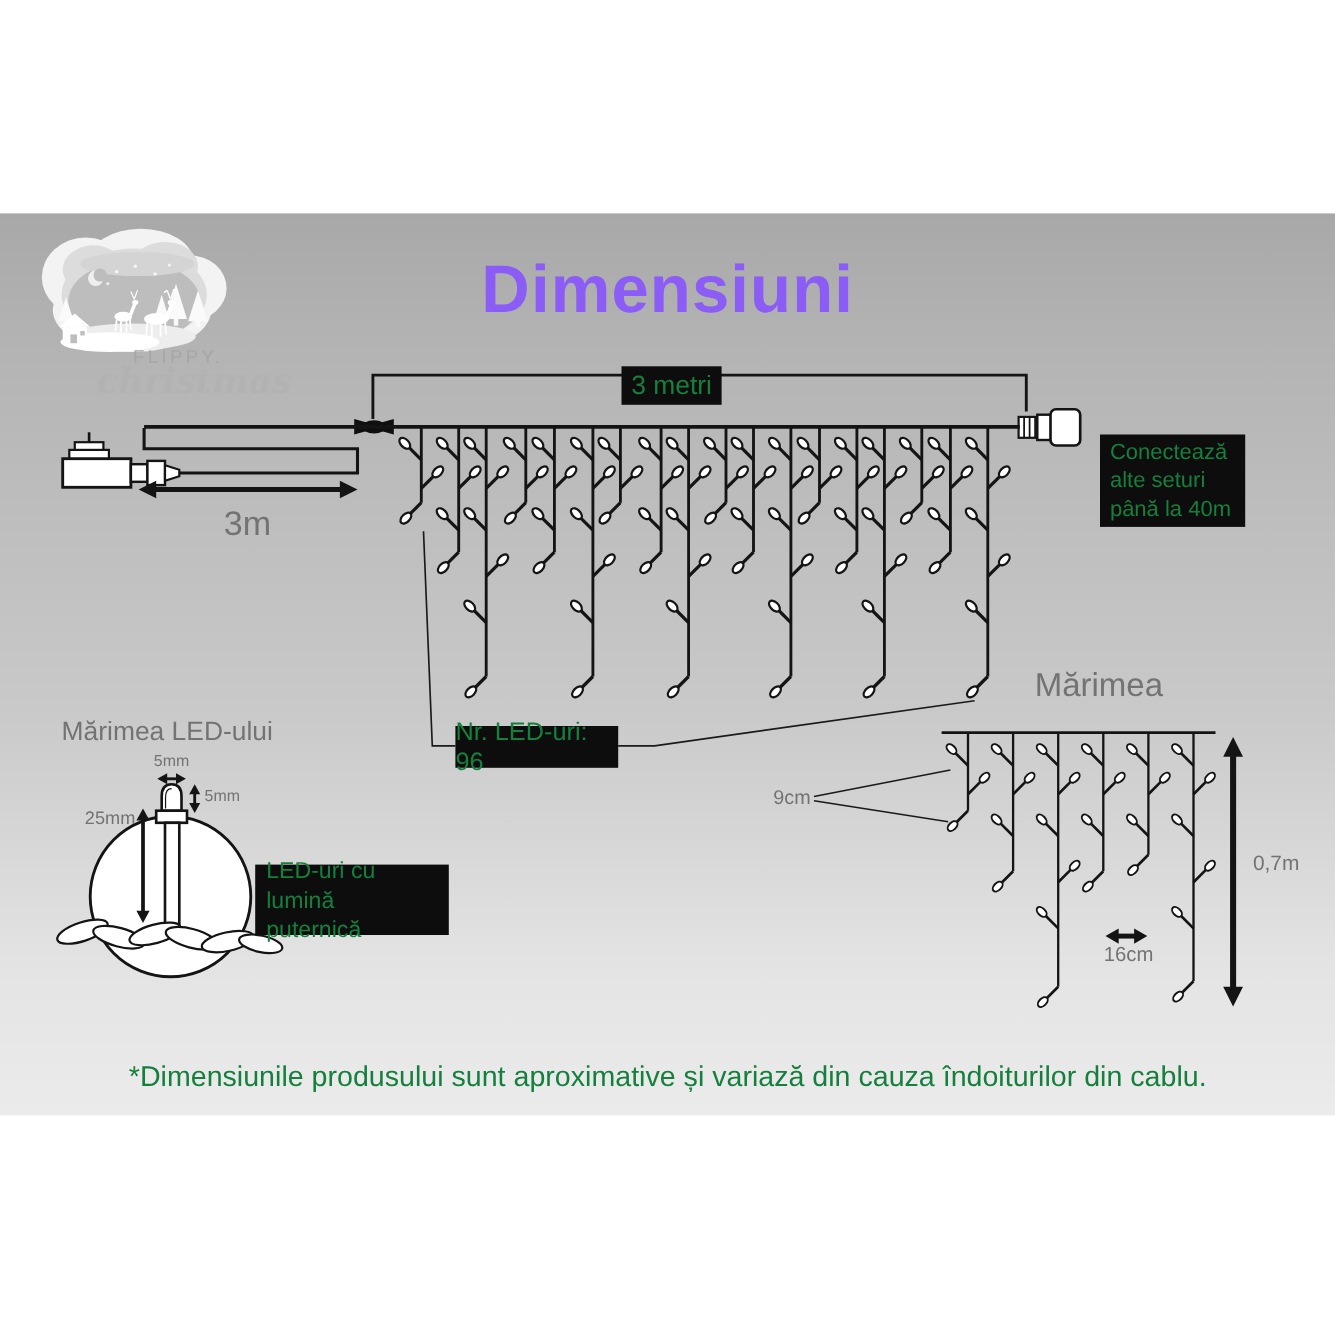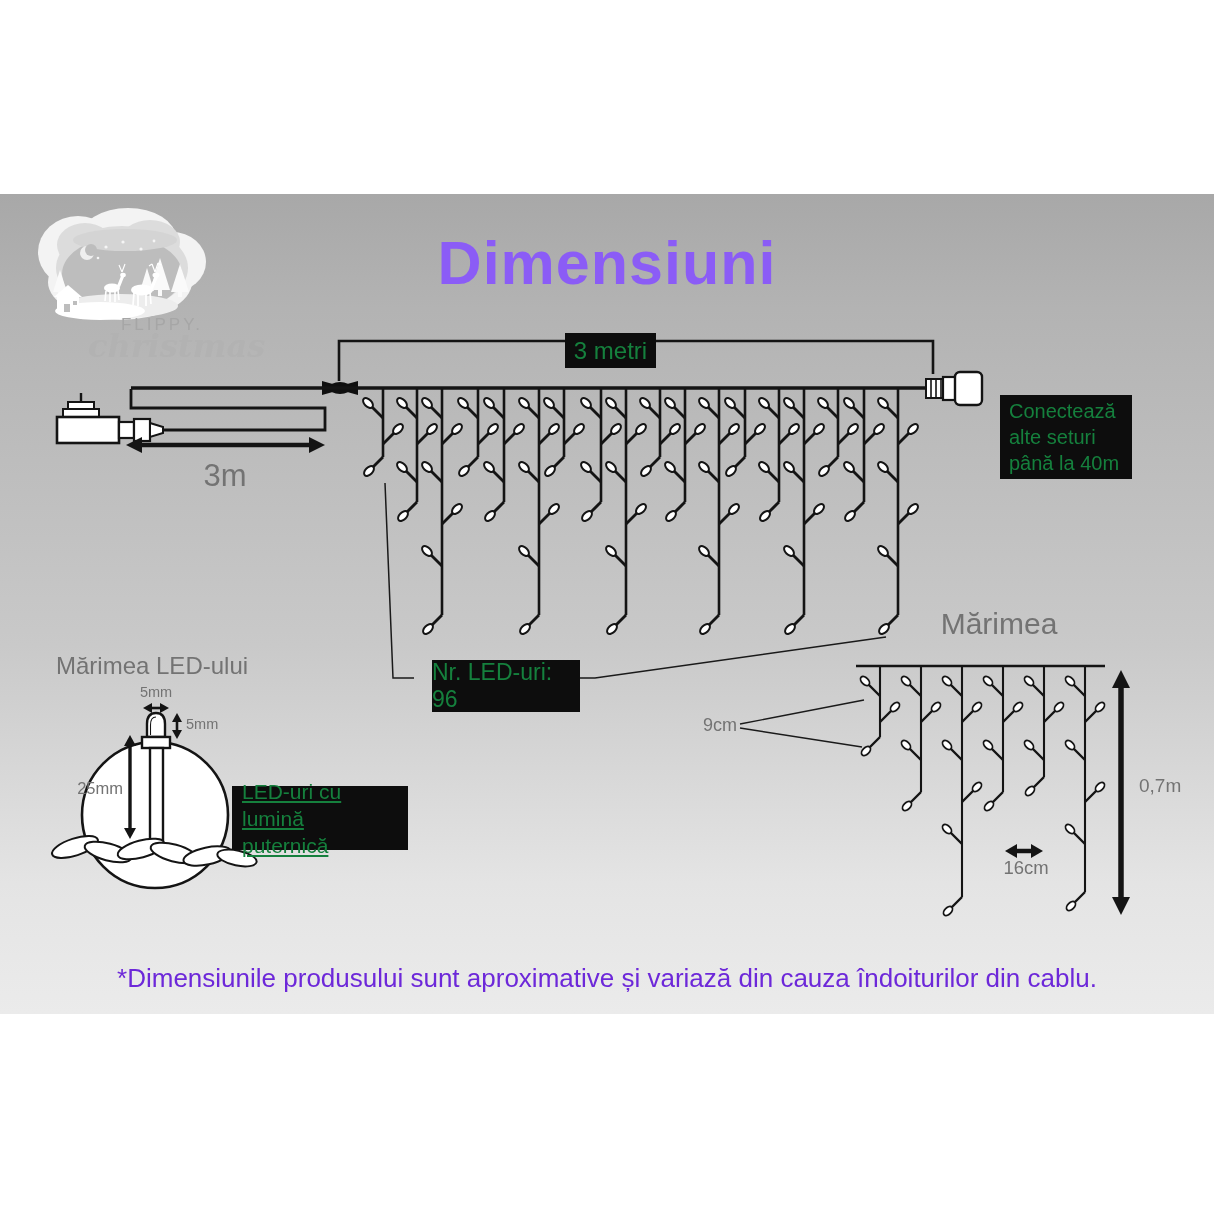--- a/index.html
+++ b/index.html
@@ -7,21 +7,21 @@
          font-family:"Liberation Sans","DejaVu Sans",sans-serif;color:#141414;}
   .panel{position:absolute;left:0;top:194px;width:1214px;height:820px;
          background:linear-gradient(180deg,#a8a8a8 0%,#b3b3b3 14%,#c9c9c9 55%,#e4e4e4 84%,#ebebeb 100%);}
   .art{position:absolute;left:0;top:0;width:1214px;height:1214px;}
   .lbl{position:absolute;white-space:nowrap;color:#737373;}
   .ctr{text-align:center;}
   .rgt{text-align:right;}
   .blackbox{position:absolute;background:#0d0d0d;color:#15803d;display:flex;align-items:center;justify-content:center;}
   .blackbox.lines{flex-direction:column;align-items:flex-start;justify-content:center;}
   .title{top:228px;left:0;width:1214px;text-align:center;font-size:61px;font-weight:600;letter-spacing:1px;color:#8b5cf6;}
-  .footnote{top:963px;left:0;width:1214px;text-align:center;font-size:26px;color:#6d28d9;}
+  .footnote{top:963px;left:0;width:1214px;text-align:center;font-size:26px;color:#15803d;}
   .flippy{top:315px;left:116px;width:92px;text-align:center;font-size:17px;letter-spacing:3px;color:#a6a6a6;}
   .christmas{top:327px;left:88px;width:160px;text-align:center;font-size:32px;font-weight:bold;font-style:italic;
              font-family:"DejaVu Serif","Liberation Serif",serif;color:#b2b2b2;}
 </style>
 </head>
 <body>
 
 <div class="stage">
 
   <div class="panel"></div>
@@ -439,39 +439,39 @@
   <div class="lbl christmas">christmas</div>
 
   <div class="blackbox" style="left:565px;top:333px;width:91px;height:35px;font-size:24px;">3 metri</div>
 
   <div class="blackbox lines" style="left:1000px;top:347px;width:123px;height:84px;padding-left:9px;font-size:20px;line-height:26px;margin-top:48px;">
     <span>Conectează</span>
     <span>alte seturi</span>
     <span>până la 40m</span>
   </div>
 
-  <div class="blackbox" style="left:432px;top:660px;width:148px;height:52px;font-size:23px;">Nr. LED-uri: 96</div>
+  <div class="blackbox" style="left:414px;top:660px;width:148px;height:38px;font-size:23px;">Nr. LED-uri: 96</div>
 
   <div class="lbl ctr" style="left:170px;top:458px;width:110px;font-size:31px;">3m</div>
 
   <div class="lbl ctr" style="left:929px;top:607px;width:140px;font-size:30px;">Mărimea</div>
 
   <div class="lbl rgt" style="left:695px;top:715px;width:42px;font-size:18px;">9cm</div>
 
   <div class="lbl ctr" style="left:995px;top:857px;width:62px;font-size:18.5px;">16cm</div>
 
   <div class="lbl" style="left:1139px;top:775px;font-size:19px;">0,7m</div>
 
   <div class="lbl" style="left:56px;top:652px;font-size:24px;">Mărimea LED-ului</div>
 
   <div class="lbl ctr" style="left:130px;top:684px;width:52px;font-size:14.5px;">5mm</div>
 
   <div class="lbl" style="left:186px;top:716px;font-size:14.5px;">5mm</div>
 
-  <div class="lbl rgt" style="left:76px;top:779px;width:47px;font-size:16.5px;">25mm</div>
-
-  <div class="blackbox lines" style="left:232px;top:786px;width:166px;height:64px;padding-left:10px;font-size:21px;line-height:27px;text-decoration:underline;">
+  <div class="lbl rgt" style="left:76px;top:735px;width:47px;font-size:16.5px;">25mm</div>
+
+  <div class="blackbox lines" style="left:232px;top:786px;width:166px;height:64px;padding-left:10px;font-size:21px;line-height:27px;">
     <span>LED-uri cu lumină</span>
     <span>puternică</span>
   </div>
 
   <div class="lbl footnote">*Dimensiunile produsului sunt aproximative și variază din cauza îndoiturilor din cablu.</div>
 </div>
 
 </body></html>

